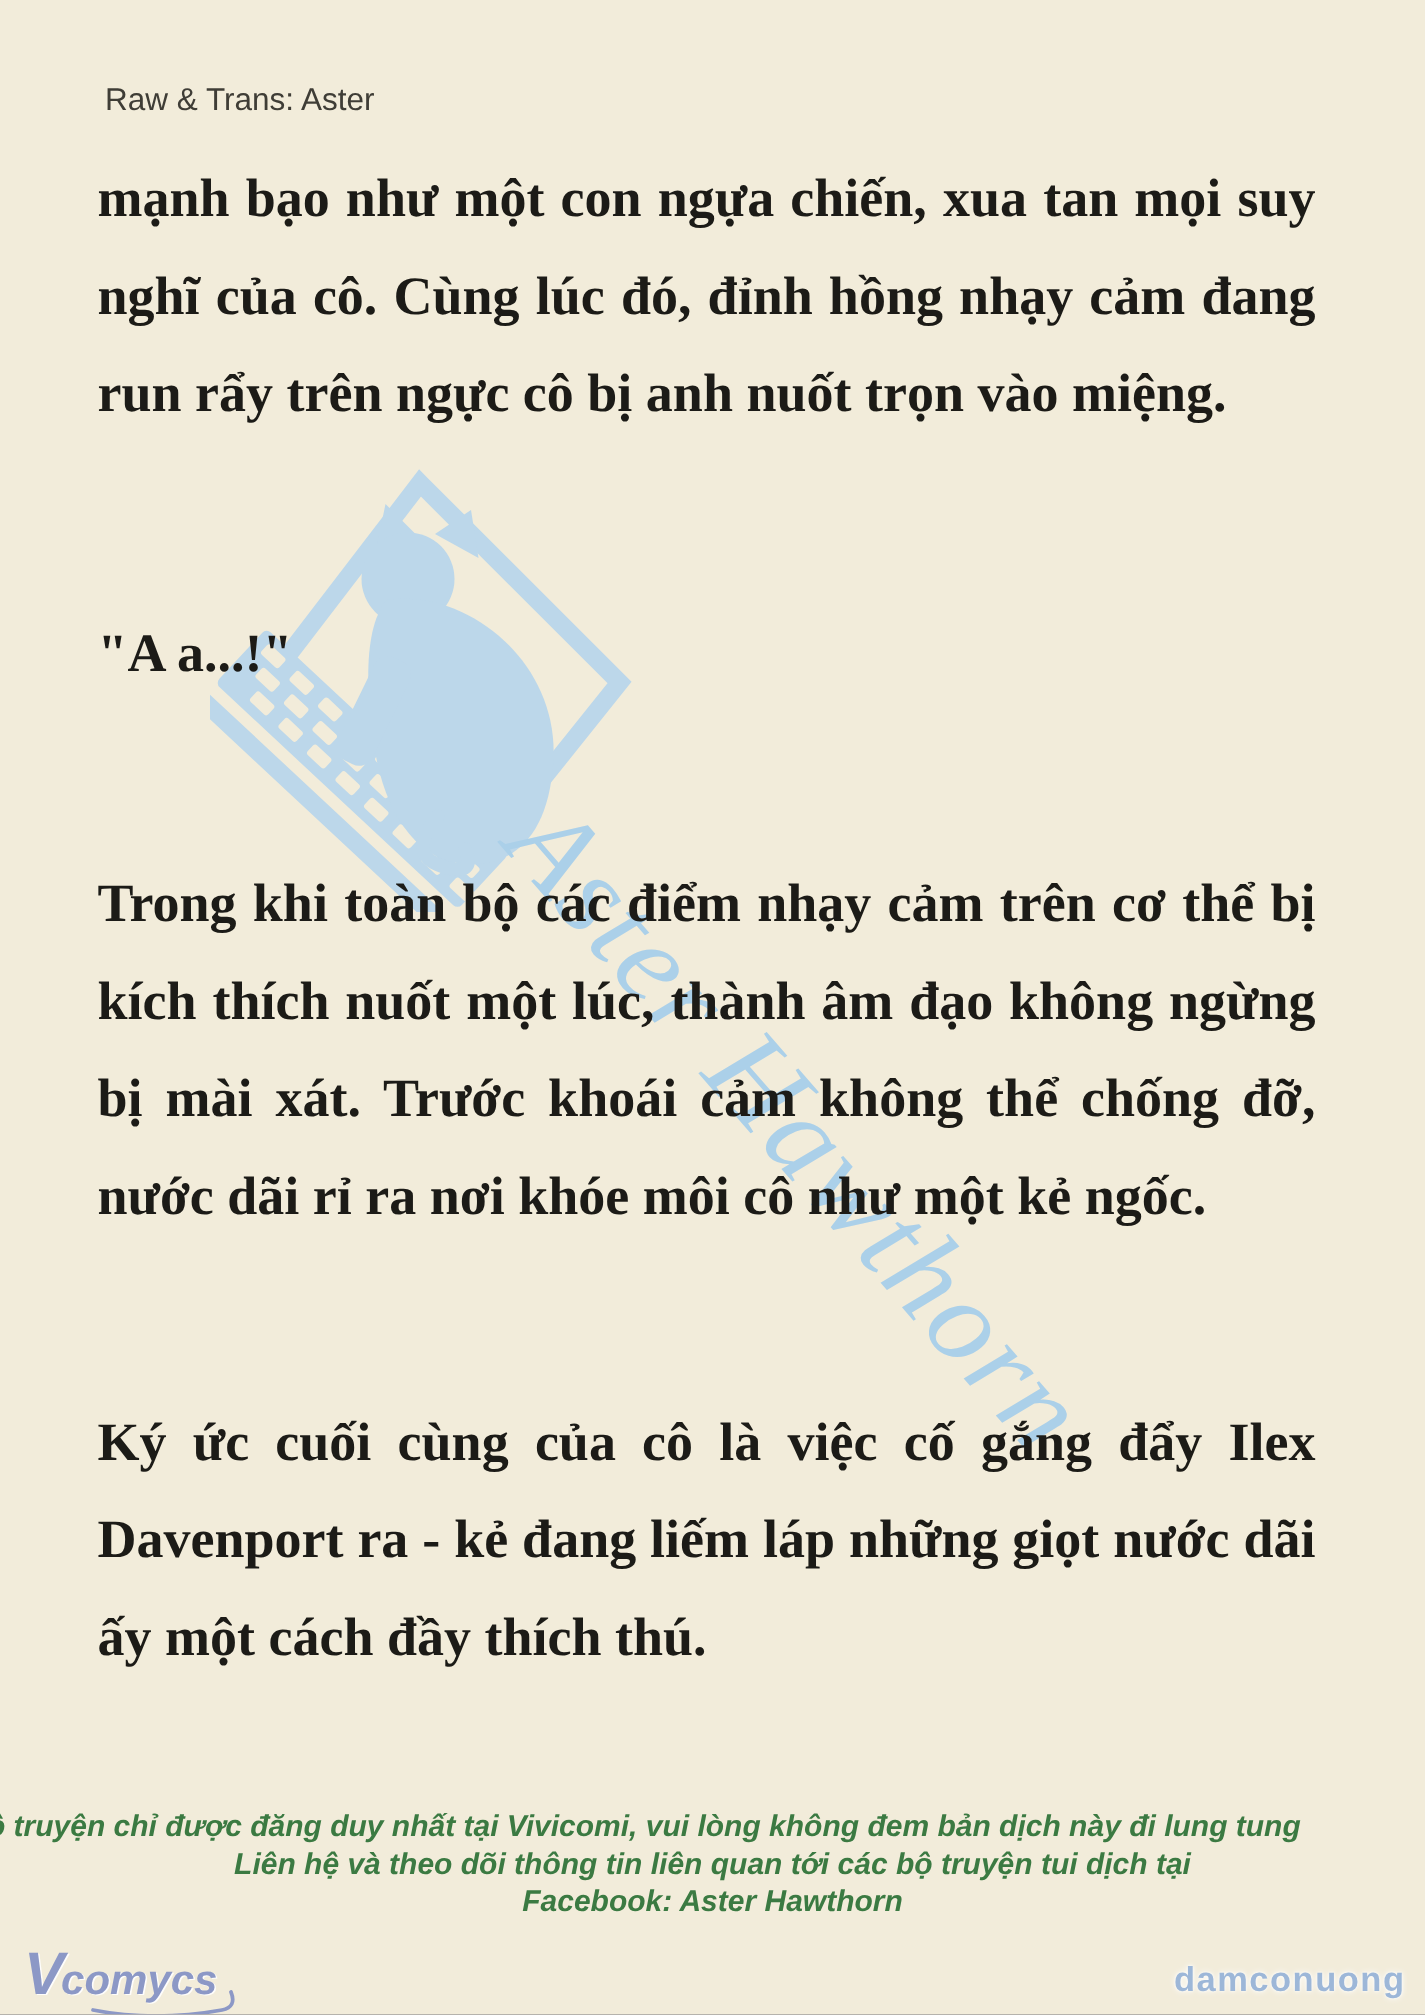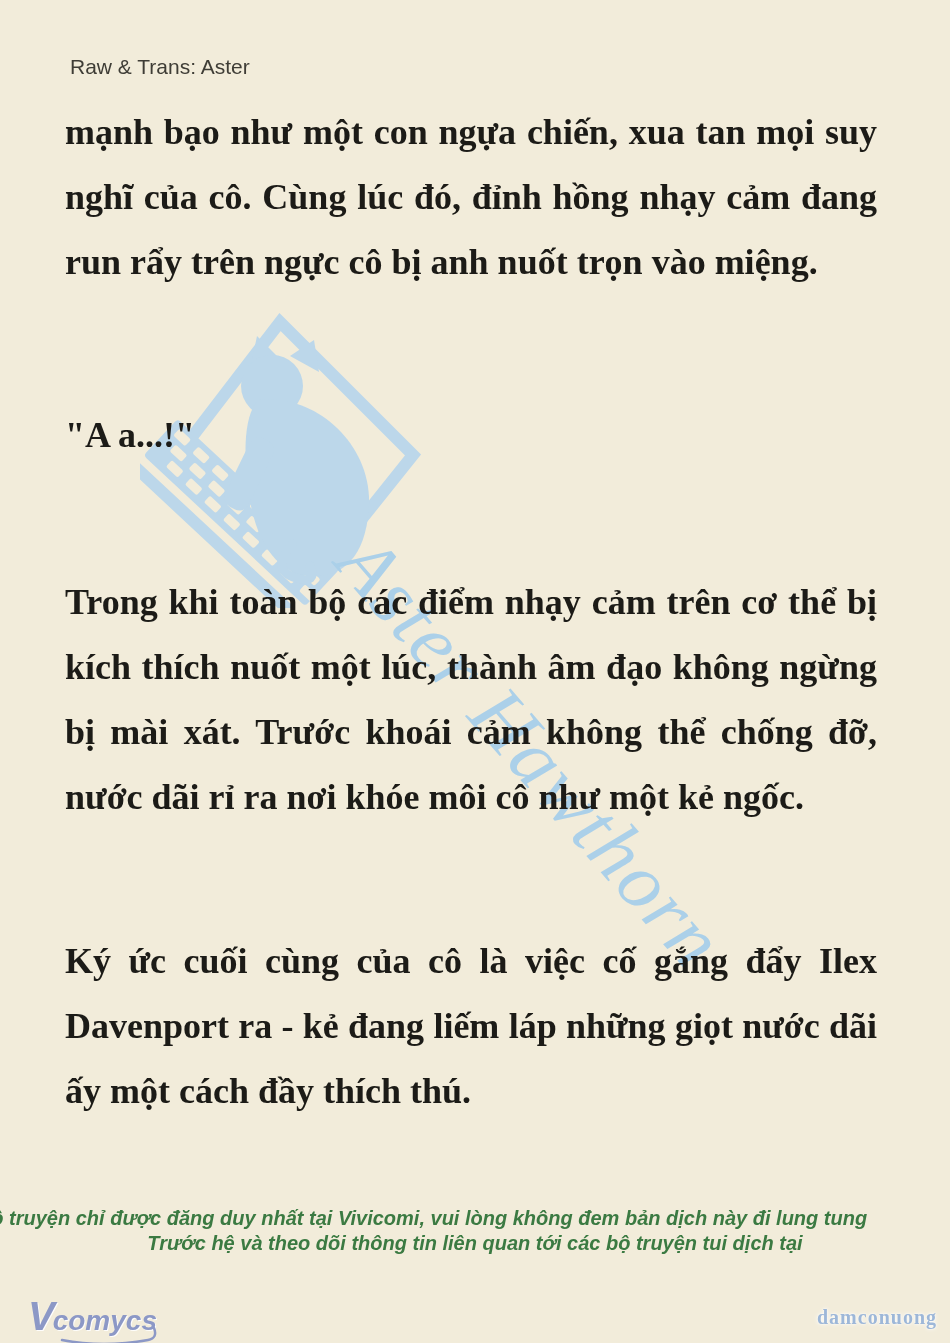--- a/index.html
+++ b/index.html
@@ -39,34 +39,34 @@
   .footer {
     position:absolute; left:0; top:1206px; width:950px; z-index:2;
     text-align:center;
     font-family:"Liberation Sans", sans-serif;
     font-weight:bold; font-style:italic;
     font-size:20px; line-height:25px; color:#3b7a42;
   }
   .footer .l1 { transform:translateX(-53px); }
   
   .vcomycs {
-    position:absolute; left:28px; top:1296px; z-index:2;
+    position:absolute; left:16px; top:1296px; z-index:2;
     font-family:"Liberation Sans", sans-serif;
     font-style:italic; font-weight:bold;
     color:#8c98c6; text-shadow:1px 1px 0 rgba(255,255,255,0.9);
     line-height:1;
   }
   .vcomycs .v   { font-size:40px; letter-spacing:-2px; }
   .vcomycs .rest{ font-size:28px; letter-spacing:0px; }
   .vcomycs-swirl { position:absolute; left:58px; top:1326px; z-index:2; }
   
   .damconuong {
     position:absolute; right:13px; top:1306px; z-index:2;
-    font-family:Liberation Serif, serif;
-    font-weight:bold; font-size:20px; letter-spacing:1px;
+    font-family:Liberation Sans, sans-serif;
+    font-weight:bold; font-size:23px; letter-spacing:1px;
     color:#9db7d8;
     text-shadow:0 0 5px #ffffff, 0 0 2px #ffffff;
   }
 </style>
 </head>
 <body>
 
 <div class="page">
 
   <div class="credit">Raw &amp; Trans: Aster</div>
@@ -122,21 +122,22 @@
 
   <div class="story">
     <p id="p1">mạnh bạo như một con ngựa chiến, xua tan mọi suy nghĩ của cô. Cùng lúc đó, đỉnh hồng nhạy cảm đang run rẩy trên ngực cô bị anh nuốt trọn vào miệng.</p>
     <p id="p2" class="no-justify">"A a...!"</p>
     <p id="p3">Trong khi toàn bộ các điểm nhạy cảm trên cơ thể bị kích thích nuốt một lúc, thành âm đạo không ngừng bị mài xát. Trước khoái cảm không thể chống đỡ, nước dãi rỉ ra nơi khóe môi cô như một kẻ ngốc.</p>
     <p id="p4">Ký ức cuối cùng của cô là việc cố gắng đẩy Ilex Davenport ra - kẻ đang liếm láp những giọt nước dãi ấy một cách đầy thích thú.</p>
   </div>
 
   <div class="footer">
     <div class="l1">Bộ truyện chỉ được đăng duy nhất tại Vivicomi, vui lòng không đem bản dịch này đi lung tung</div>
-    <div class="l2">Trước hệ và theo dõi thông tin liên quan tới các bộ truyện tui dịch tại</div>
+    <div class="l2">Liên hệ và theo dõi thông tin liên quan tới các bộ truyện tui dịch tại</div>
+    <div class="l3">Facebook: Aster Hawthorn</div>
   </div>
 
   <div class="vcomycs">
     <span class="v">V</span><span class="rest">comycs</span>
   </div>
   <svg class="vcomycs-swirl" width="110" height="18" viewBox="0 0 110 18">
     <path d="M96,2 q4,10 -6,12 q-45,8 -86,0" fill="none" stroke="#8c98c6" stroke-width="2.5" stroke-linecap="round"></path>
   </svg>
 
   <div class="damconuong">damconuong</div>

